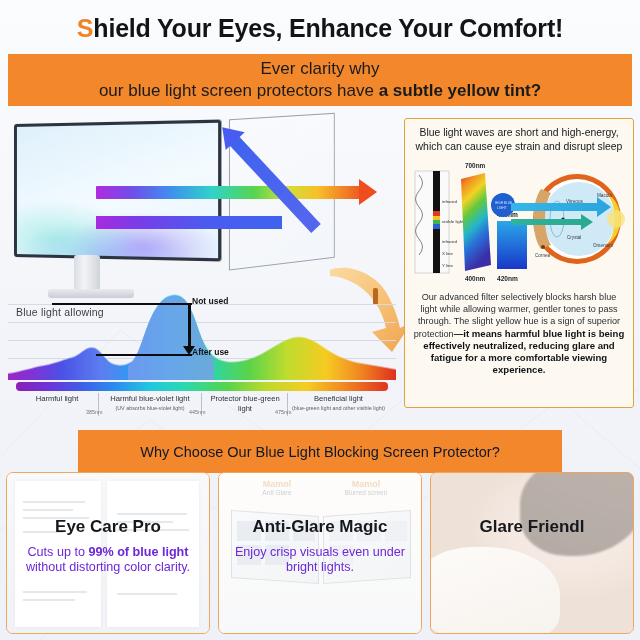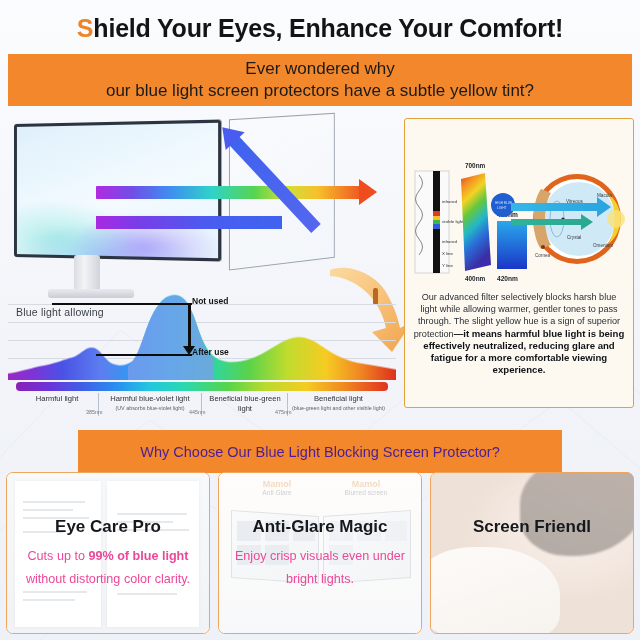--- a/index.html
+++ b/index.html
@@ -26,21 +26,21 @@
 
   
   .subband {
     position:absolute; top:54px; left:8px; width:624px; height:52px;
     background:#f2882b;
     display:flex; flex-direction:column; align-items:center; justify-content:center;
     color:#1a1a1a;
   }
   .subband .l1 { font-size:17px; line-height:22px; }
   .subband .l2 { font-size:17px; line-height:22px; }
-  .subband .l2 b { font-weight:normal; }
+  .subband .l2 b { font-weight:bold; }
 
   
   .midzone { position:absolute; top:112px; left:0; width:640px; height:308px; }
 
   
   .monitor { position:absolute; left:14px; top:12px; width:198px; height:133px; }
   .monitor .bezel {
     position:absolute; inset:0;
     border:3px solid #2b3440; border-radius:3px;
     background:linear-gradient(160deg,#dff0fb 0%,#eaf6fd 30%,#f4fbff 55%,#e6f3fd 100%);
@@ -149,38 +149,38 @@
   .panel .pbody {
     position:absolute; left:8px; right:8px; top:172px;
     font-size:9.1px; line-height:12.2px; color:#2b2f36; text-align:center;
   }
   .panel .pbody b { font-weight:bold; color:#101318; font-size:9.6px; }
 
   
   .whyband {
     position:absolute; left:78px; top:430px; width:484px; height:43px;
     background:#f2882b; display:flex; align-items:center; justify-content:center;
-    font-size:14.5px; color:#4c1d95;
+    font-size:14.5px; color:#0f172a;
   }
 
   
   .cards { position:absolute; left:6px; top:472px; width:628px; height:162px; display:flex; gap:8px; }
   .card {
     position:relative; flex:1; border:1.6px solid #f0a55e; border-radius:7px;
     background:#ffffff; overflow:hidden;
   }
   .card .photo { position:absolute; inset:0; }
   .card .veil { position:absolute; inset:0; background:rgba(255,255,255,.55); }
   .card .ctitle {
     position:absolute; left:0; right:0; top:44px; text-align:center;
     font-size:17px; font-weight:bold; color:#15181c;
   }
   .card .cbody {
     position:absolute; left:8px; right:8px; top:72px; text-align:center;
-    font-size:12.6px; line-height:23px; color:#ec4899;
+    font-size:12.6px; line-height:15px; color:#6d28d9;
   }
   .card .cbody b { font-weight:bold; }
 
   
   .doc-photo { position:absolute; inset:0; background:linear-gradient(180deg,#eef1f5,#dfe4ea); }
   .doc-photo .pg { position:absolute; background:#fff; box-shadow:0 0 3px rgba(0,0,0,.13); }
   .doc-photo .ln { position:absolute; background:#c8ced6; height:1.5px; }
 
   
   .mon2 { position:absolute; inset:0; background:linear-gradient(180deg,#fdfaf4,#eef0f3); }
@@ -212,21 +212,21 @@
       <path d="M40 640 L200 500 L420 620"></path>
     </g>
   </svg>
 
   <div class="headline">
     <span class="cap">S</span>
       <span>hield Your Eyes, Enhance Your Comfort!</span>
   </div>
 
   <div class="subband">
-    <div class="l1">Ever wondered why</div>
+    <div class="l1">Ever clarity why</div>
     <div class="l2"><span>our blue light screen protectors have </span><b>a subtle yellow tint?</b></div>
   </div>
 
   <div class="midzone">
 
     <div class="monitor">
       <div class="bezel">
         <div class="swirl"></div>
       </div>
       <div class="stand"></div>
@@ -304,35 +304,36 @@
 
         <div class="seg" style="left:0px;width:82px">
           <div class="t">Harmful light</div>
           <div class="s"></div>
         </div>
         <div class="seg" style="left:84px;width:100px">
           <div class="t">Harmful blue-violet light</div>
           <div class="s">(UV absorbs blue-violet light)</div>
         </div>
         <div class="seg" style="left:187px;width:84px">
-          <div class="t">Beneficial blue-green light</div>
+          <div class="t">Protector blue-green light</div>
           <div class="s"></div>
         </div>
         <div class="seg" style="left:273px;width:99px">
           <div class="t">Beneficial light</div>
           <div class="s">(blue-green light and other visible light)</div>
         </div>
 
         <span class="nm" style="left:70px">385nm</span>
         <span class="nm" style="left:173px">445nm</span>
         <span class="nm" style="left:259px">475nm</span>
       </div>
     </div>
 
     <div class="panel" style="left:404px; top:6px;">
+      <div class="ptitle">Blue light waves are short and high-energy, which can cause eye strain and disrupt sleep</div>
 
       <svg class="eyefig" viewBox="0 0 218 126">
         <defs>
           <linearGradient id="prism" x1="0" y1="0" x2="0.3" y2="1">
             <stop offset="0" stop-color="#e03a22"></stop>
               <stop offset="0.15" stop-color="#f29022"></stop>
             <stop offset="0.3" stop-color="#f2d324"></stop>
               <stop offset="0.45" stop-color="#64c83c"></stop>
             <stop offset="0.62" stop-color="#24b7c8"></stop>
               <stop offset="0.78" stop-color="#2a6fd8"></stop>
@@ -459,17 +460,17 @@
       <div class="ctitle">Anti-Glare Magic</div>
       <div class="cbody"><span>Enjoy crisp visuals even under bright lights.</span></div>
     </div>
 
     <div class="card">
       <div class="photo sleep">
         <div class="hair"></div>
         <div class="pillow"></div>
       </div>
       <div class="veil"></div>
-      <div class="ctitle">Screen Friendl</div>
+      <div class="ctitle">Glare Friendl</div>
     </div>
   </div>
 
 </div>
 
 </body></html>

